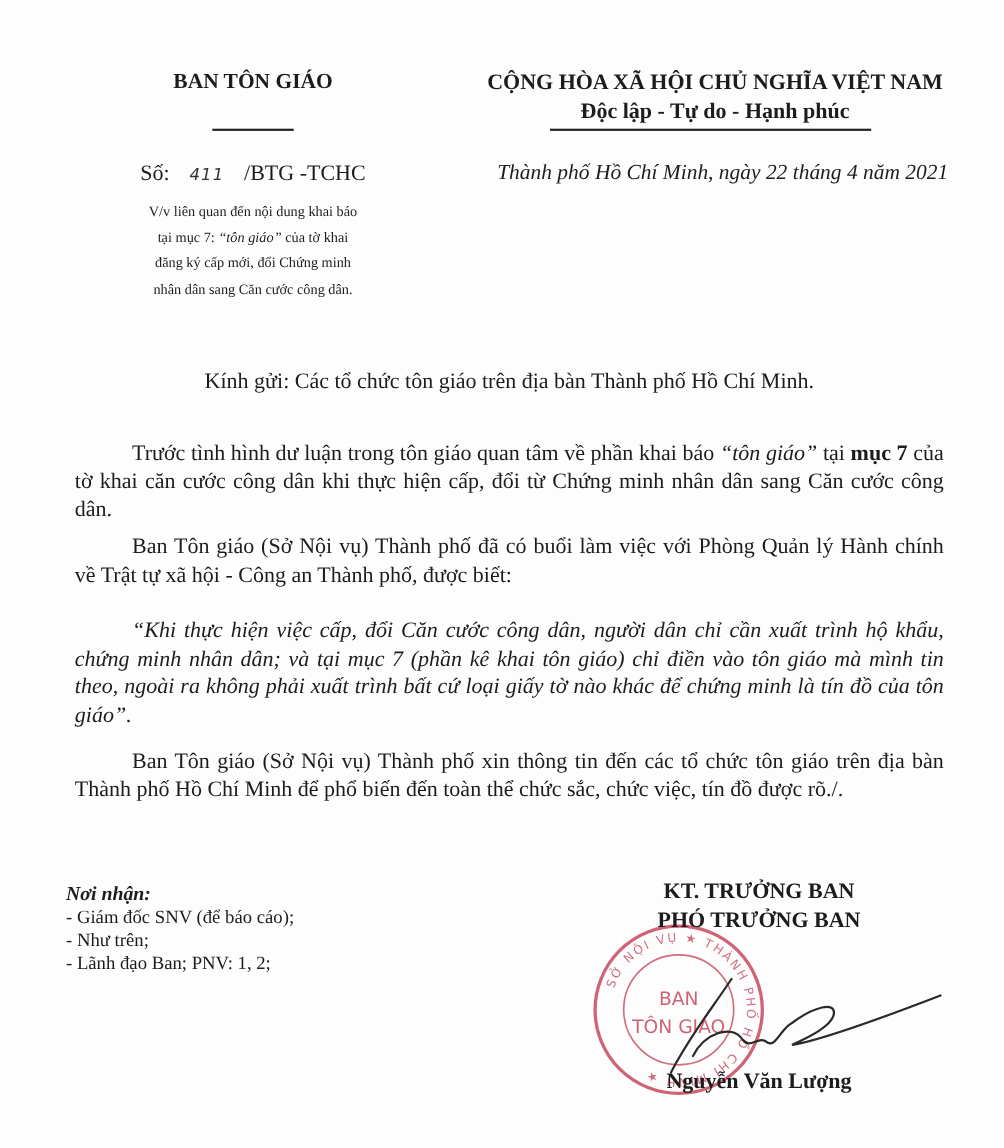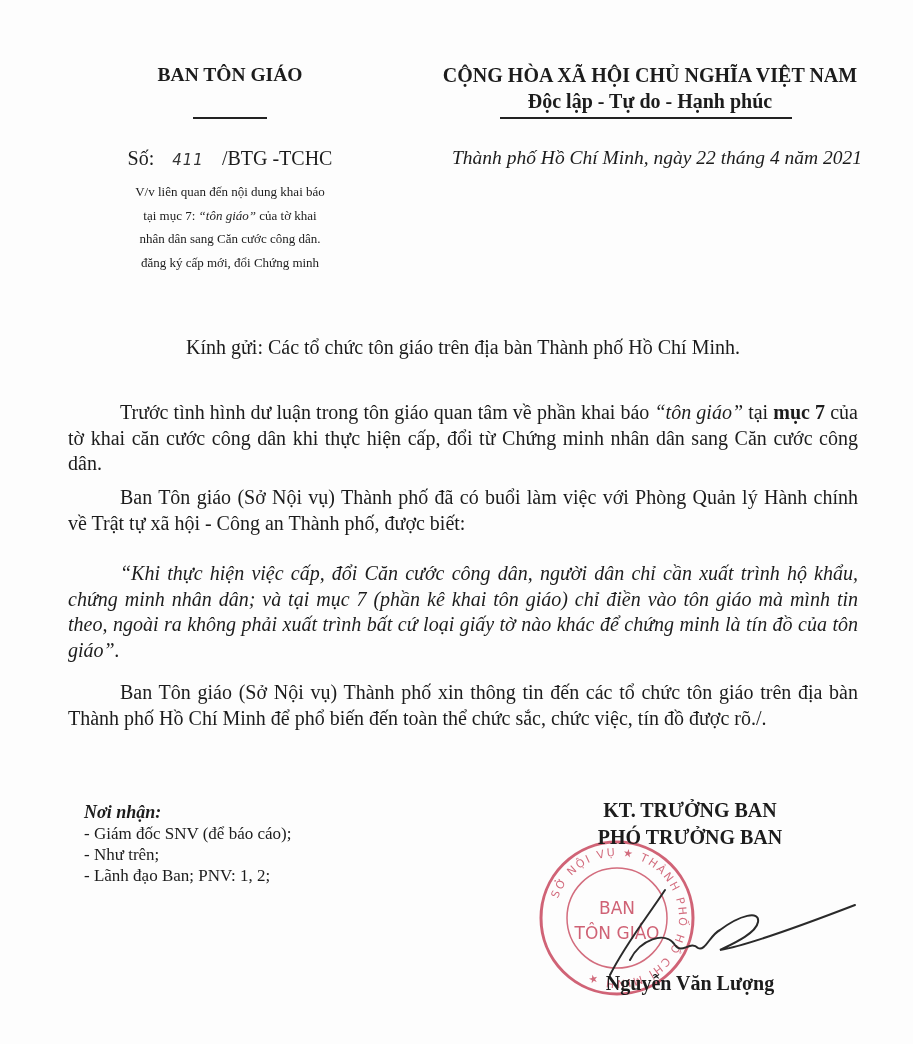--- a/index.html
+++ b/index.html
@@ -18,21 +18,21 @@
   .so-num { font-style: italic; font-family: "DejaVu Sans", sans-serif; font-size: 15px; letter-spacing: 1px; margin: 0 18px 0 18px; color: #333; }
   .date-line { left: 412px; top: 147px; width: 490px; font-size: 19.5px; font-style: italic; }
   .vv { left: 60px; top: 180px; width: 340px; font-size: 13px; line-height: 23.5px; }
   .kinh-gui { left: 186px; top: 336px; font-size: 20px; }
   .para { position: absolute; left: 68px; width: 790px; font-size: 20px; line-height: 25.5px; text-align: justify; }
   .para .indent { display: inline-block; width: 52px; }
   .p1 { top: 400px; }
   .p2 { top: 485px; }
   .p3 { top: 547px; font-style: italic; margin-top: 14px; }
   .p4 { top: 680px; }
-  .noi-nhan { left: 84px; top: 802px; font-size: 17px; line-height: 21px; }
+  .noi-nhan { left: 60px; top: 802px; font-size: 17px; line-height: 21px; }
   .noi-nhan .title { font-style: italic; font-weight: bold; font-size: 18px; }
   .small { font-size: 14px; }
   .sign { left: 540px; top: 797px; width: 300px; font-size: 20px; line-height: 27px; font-weight: bold; }
   .signer { left: 540px; top: 972px; width: 300px; font-size: 20px; font-weight: bold; }
   .stamp { left: 537px; top: 838px; width: 160px; height: 160px; }
   .signature { left: 570px; top: 860px; width: 290px; height: 120px; }
 </style>
 </head>
 <body>
 
@@ -49,22 +49,22 @@
 
 <div class="abs so-line center">
   <span>Số:</span><span class="so-num">411</span><span>/BTG -TCHC</span>
 </div>
 
 <div class="abs date-line center">Thành phố Hồ Chí Minh, ngày 22 tháng 4 năm 2021</div>
 
 <div class="abs vv center">
   <div>V/v liên quan đến nội dung khai báo</div>
   <div><span>tại mục 7: </span><i>“tôn giáo”</i><span> của tờ khai</span></div>
+  <div>đăng ký cấp mới, đổi Chứng minh</div>
   <div>nhân dân sang Căn cước công dân.</div>
-  <div>đăng ký cấp mới, đổi Chứng minh</div>
 </div>
 
 <div class="abs kinh-gui">Kính gửi: Các tổ chức tôn giáo trên địa bàn Thành phố Hồ Chí Minh.</div>
 
 <div class="para p1"><span class="indent"></span><span>Trước tình hình dư luận trong tôn giáo quan tâm về phần khai báo </span><i>“tôn giáo”</i><span> tại </span><b>mục 7</b><span> của tờ khai căn cước công dân khi thực hiện cấp, đổi từ Chứng minh nhân dân sang Căn cước công dân.</span></div>
 
 <div class="para p2"><span class="indent"></span><span>Ban Tôn giáo (Sở Nội vụ) Thành phố đã có buổi làm việc với Phòng Quản lý Hành chính về Trật tự xã hội - Công an Thành phố, được biết:</span></div>
 
 <div class="para p3"><span class="indent"></span><span>“Khi thực hiện việc cấp, đổi Căn cước công dân, người dân chỉ cần xuất trình hộ khẩu, chứng minh nhân dân; và tại mục 7 (phần kê khai tôn giáo) chỉ điền vào tôn giáo mà mình tin theo, ngoài ra không phải xuất trình bất cứ loại giấy tờ nào khác để chứng minh là tín đồ của tôn giáo”.</span></div>
 

